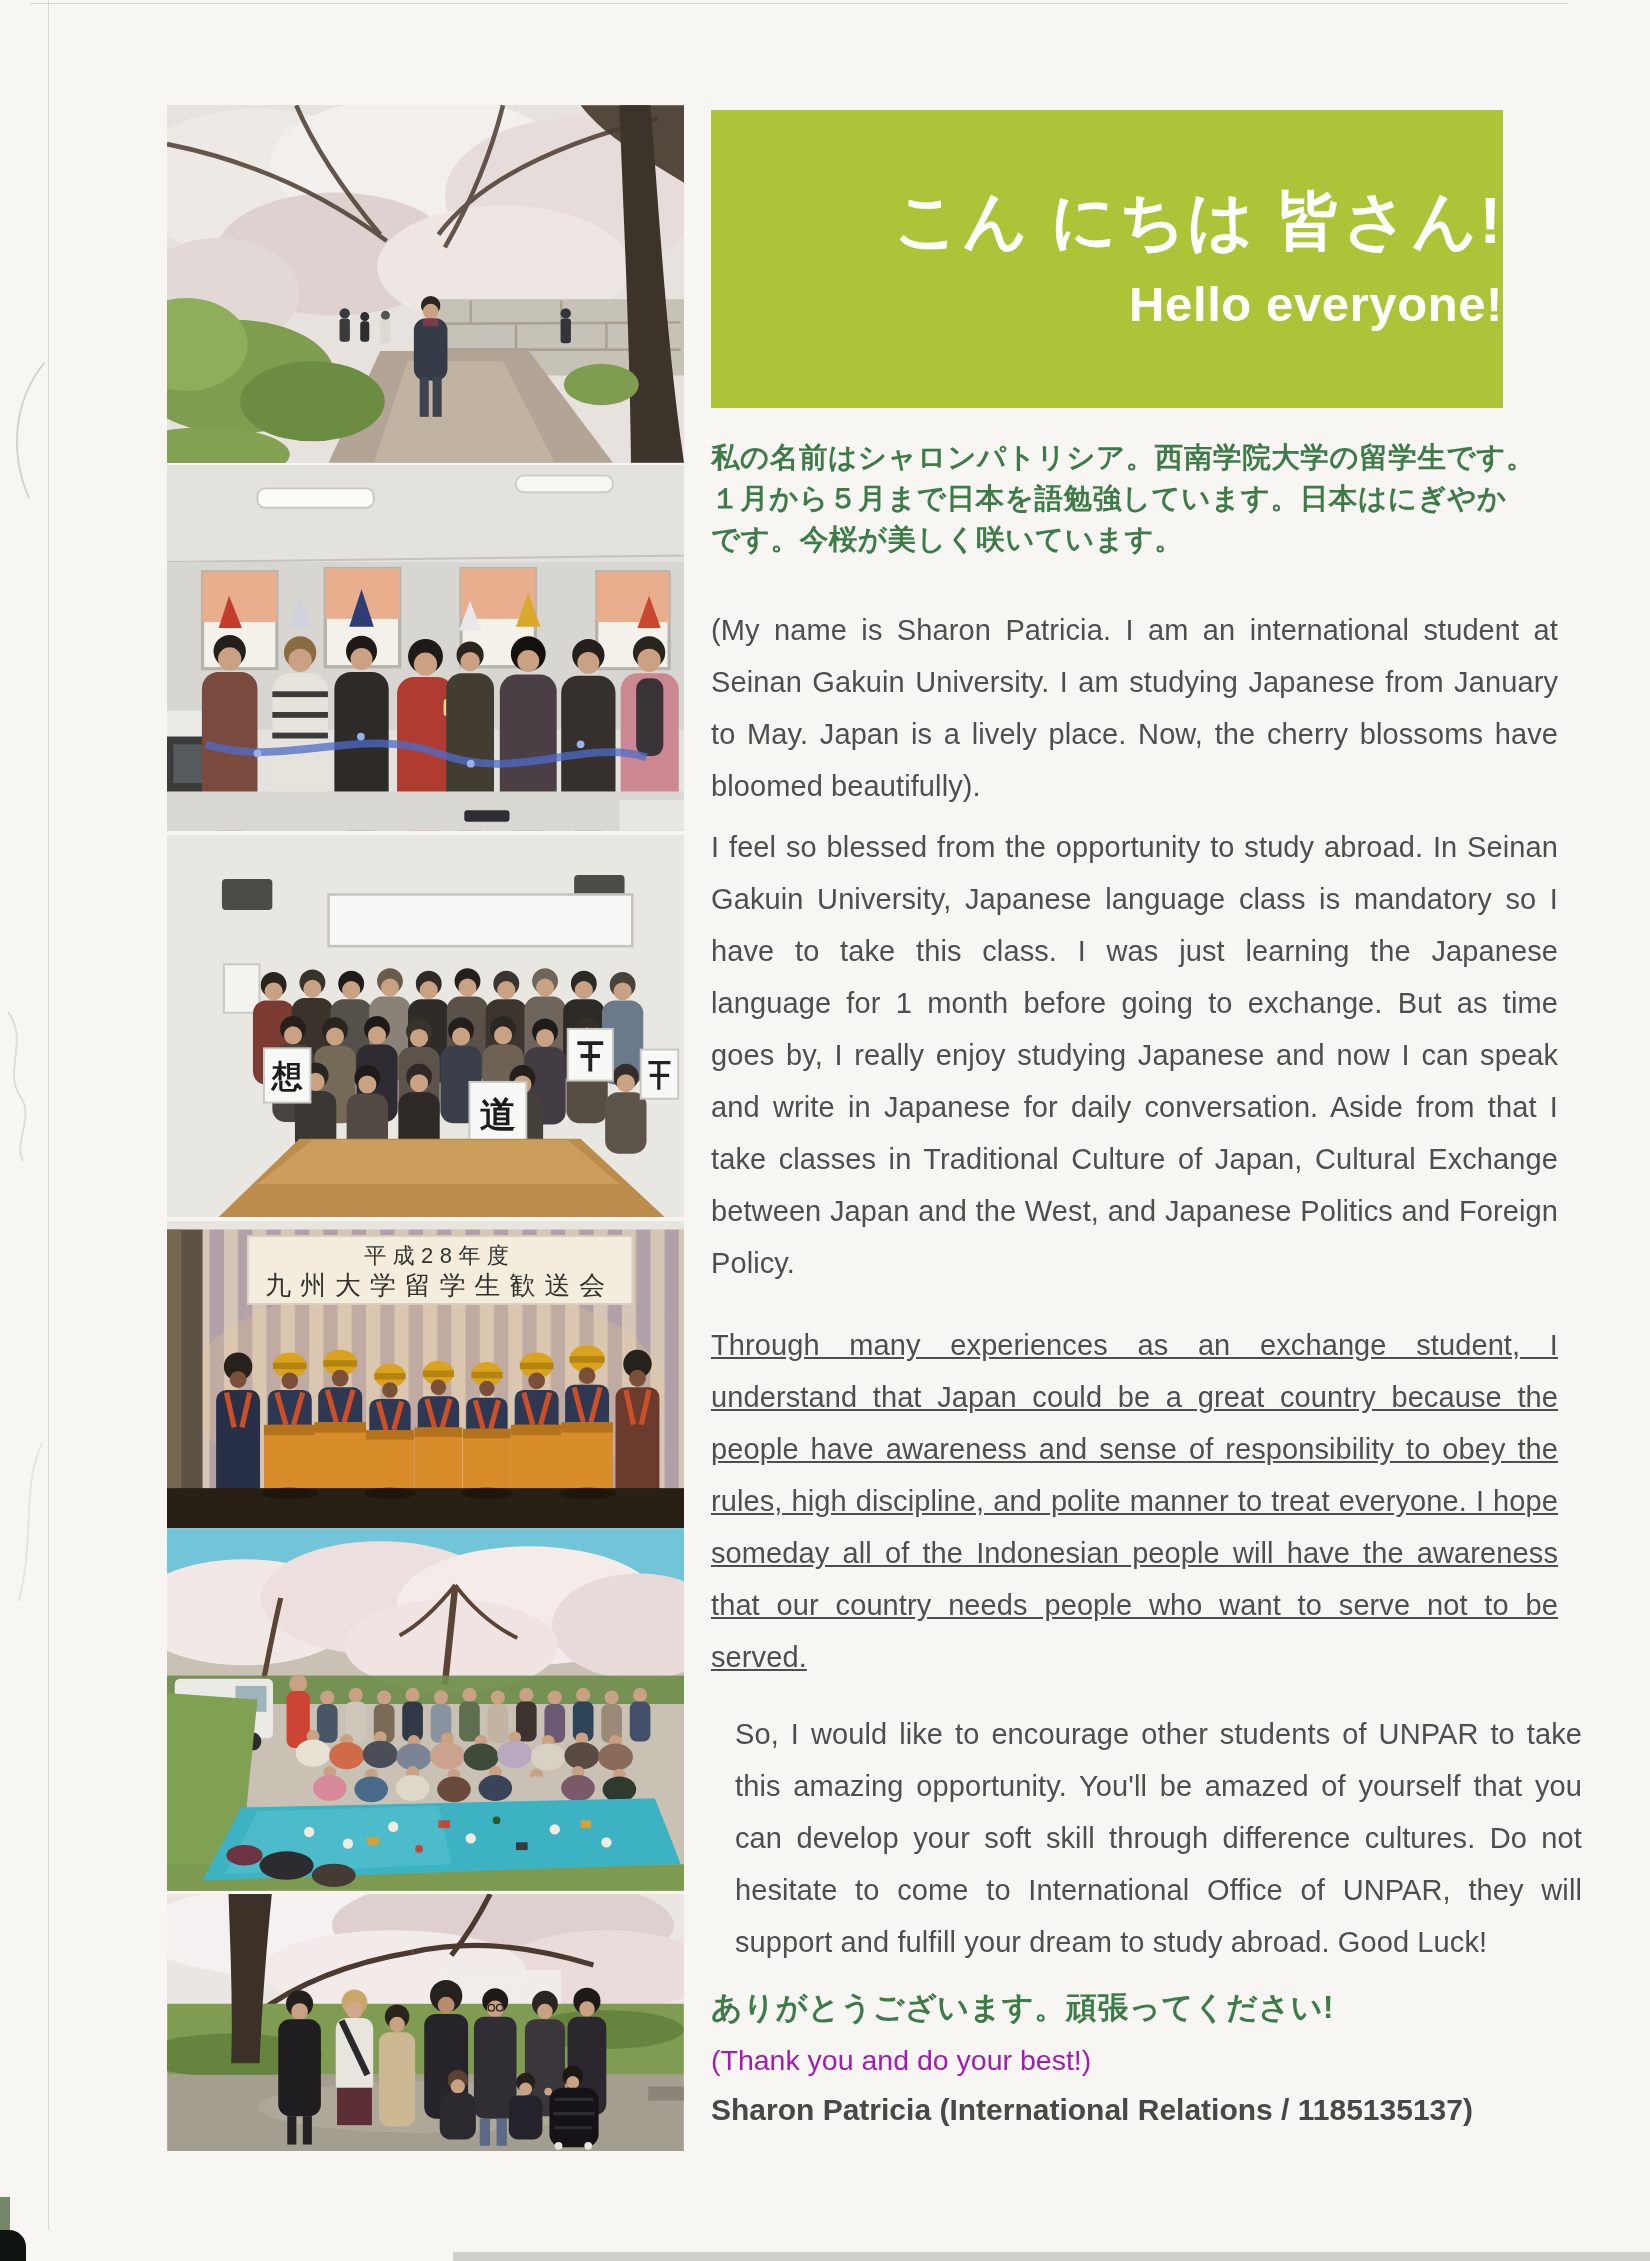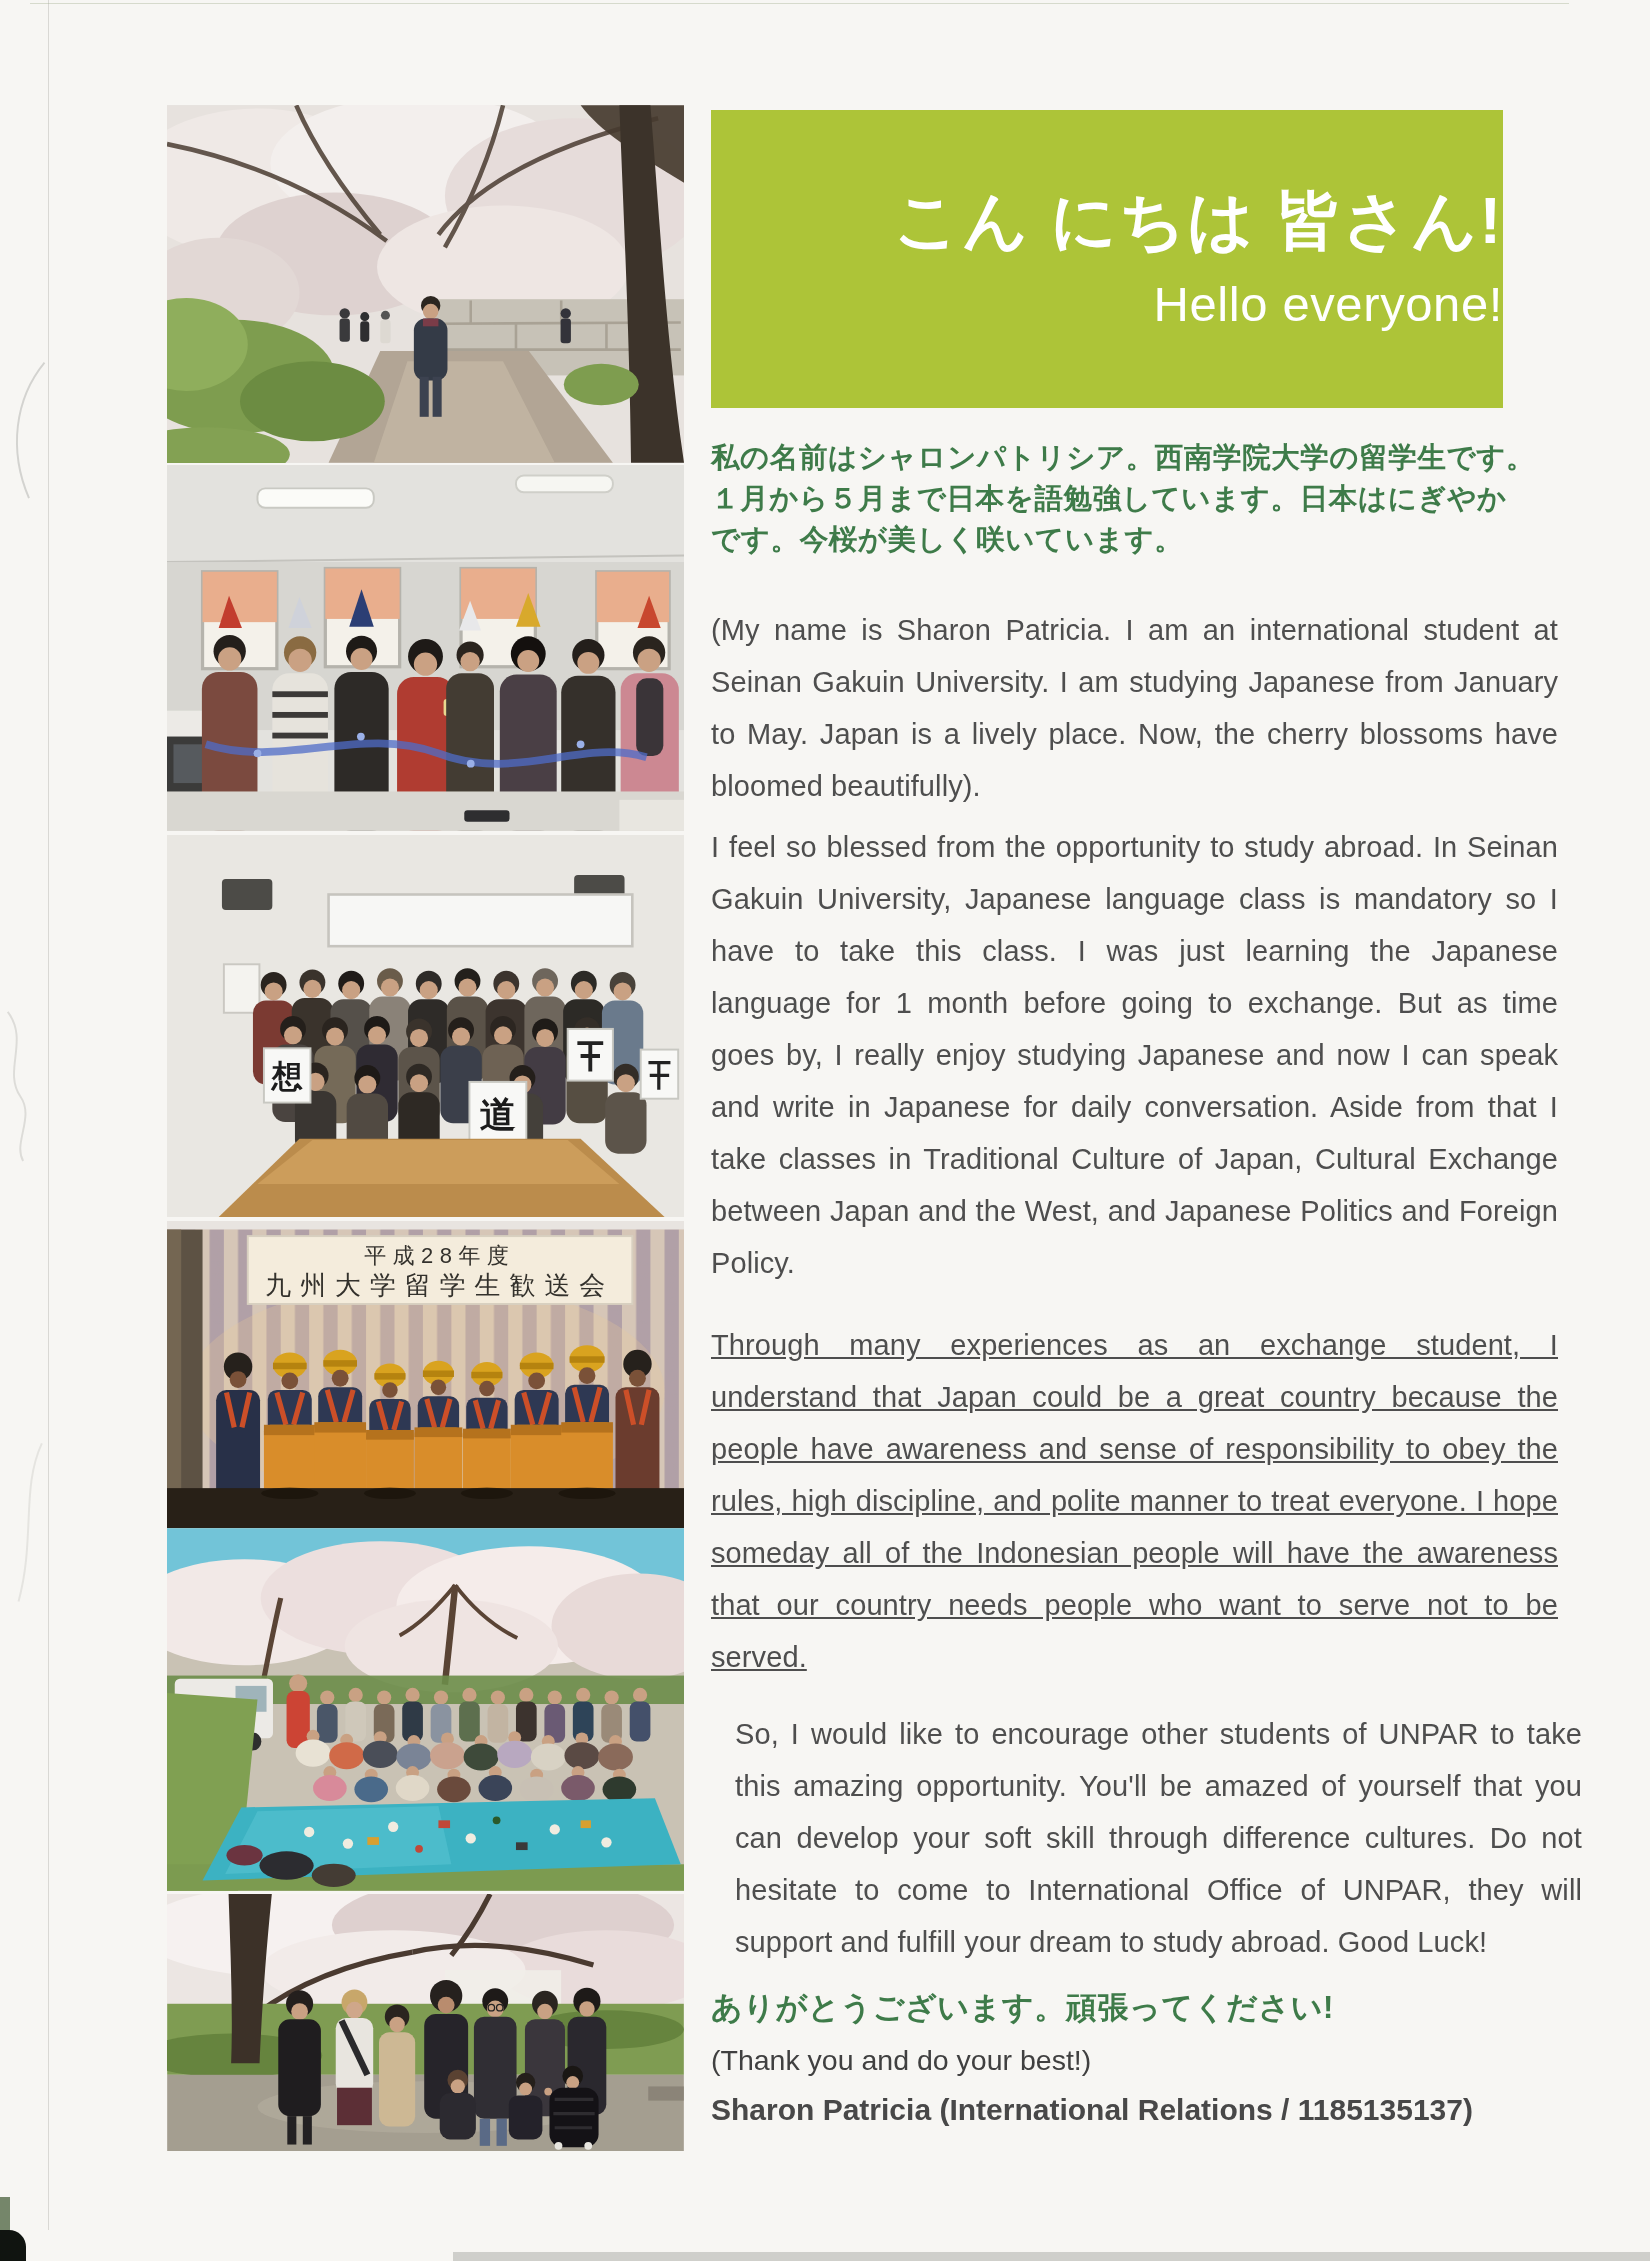--- a/index.html
+++ b/index.html
@@ -24,36 +24,36 @@
   #photo4{top:1221px;height:321px;}
   #photo5{top:1528px;height:363px;}
   #photo6{top:1894px;height:257px;}
   
   .rightcol{position:absolute;left:711px;top:0;width:847px;height:2261px;}
   .greeting{
     position:absolute;left:0;top:110px;width:792px;height:298px;
     background:#adc438;color:#fff;text-align:right;
   }
   .greeting .jp{margin-top:75px;font-size:65px;font-weight:bold;letter-spacing:1.9px;line-height:1.1;}
-  .greeting .en{margin-top:19.4px;font-size:49px;font-weight:normal;letter-spacing:0.6px;margin-left:8px;}
+  .greeting .en{margin-top:19.4px;font-size:49px;font-weight:bold;letter-spacing:0.6px;margin-left:8px;}
   .introjp{
     position:absolute;left:0;top:437px;width:847px;
     color:#3e7b49;font-size:28.5px;font-weight:bold;line-height:41px;letter-spacing:0.6px;
   }
   .para{
     position:absolute;left:0;width:847px;
     color:#4e4e4e;font-size:29px;line-height:52px;
     text-align:justify;letter-spacing:0.1px;
   }
   #para1{top:604px;}
   #para2{top:821px;}
   #para3{top:1319px;text-decoration:underline;}
   #para4{top:1708px;margin-left:24px;}
   .closing-jp{position:absolute;left:0;top:1987px;width:847px;color:#3e7b49;font-size:31px;font-weight:bold;letter-spacing:0.6px;}
-  .closing-en{position:absolute;left:0;top:2044px;width:847px;color:#404040;font-size:28.5px;}
+  .closing-en{position:absolute;left:0;top:2044px;width:847px;color:#a21caf;font-size:28.5px;}
   .signature{position:absolute;left:0;top:2093px;width:847px;color:#484848;font-size:30px;font-weight:bold;}
 </style>
 </head>
 <body>
 
 <div class="page">
 
   <div class="top-edge-line"></div>
   <div class="scanline-v"></div>
   <div class="bottom-strip"></div>

